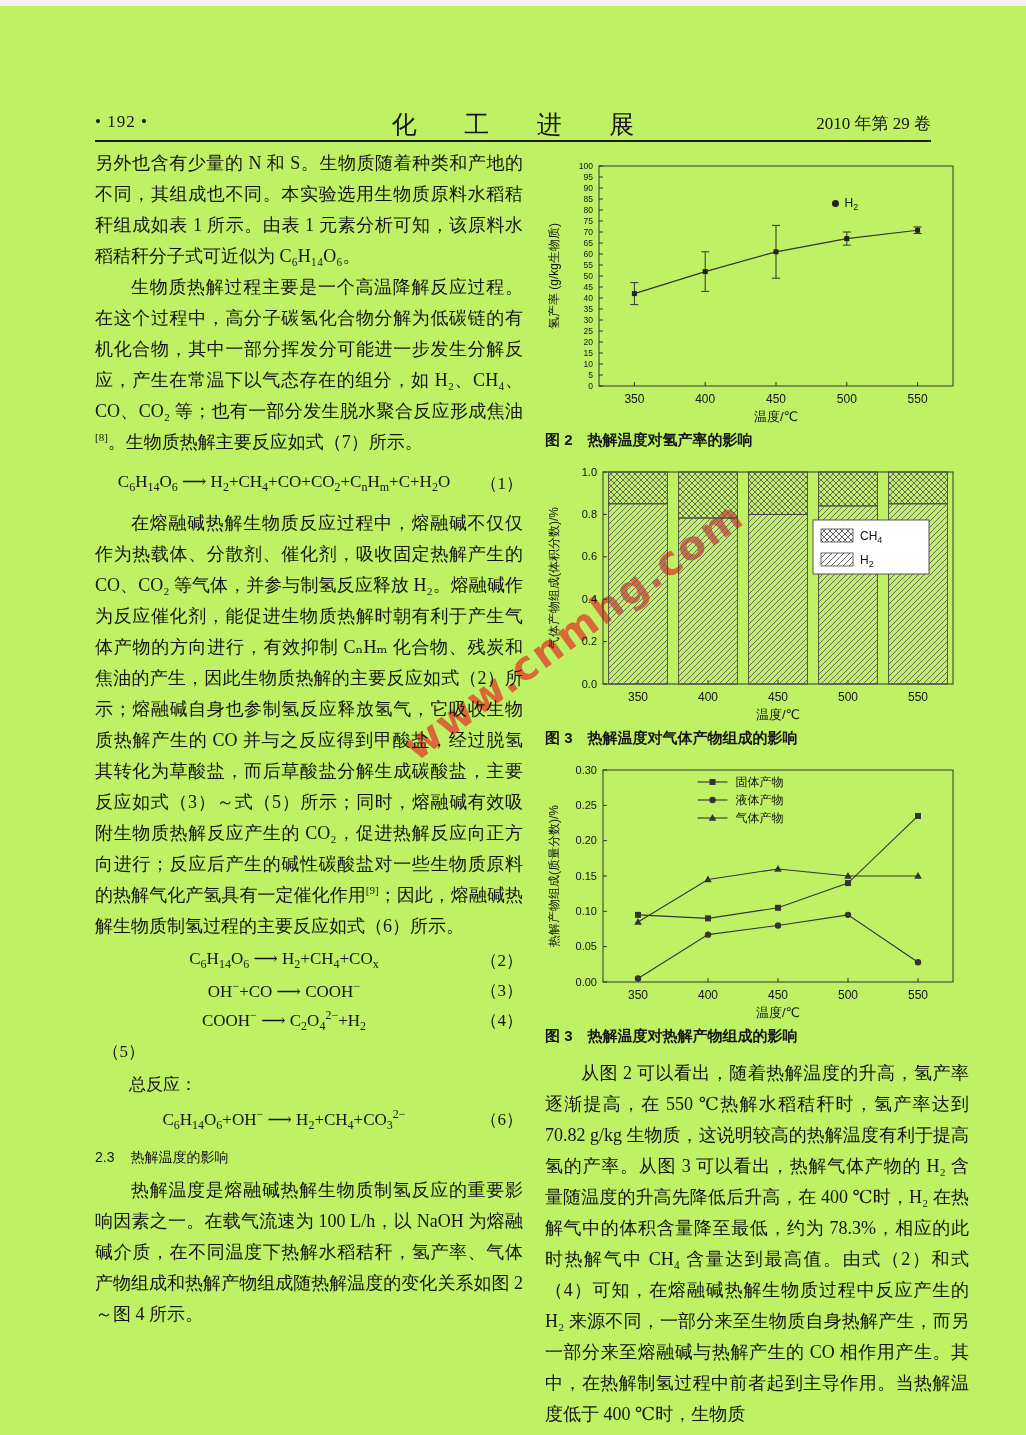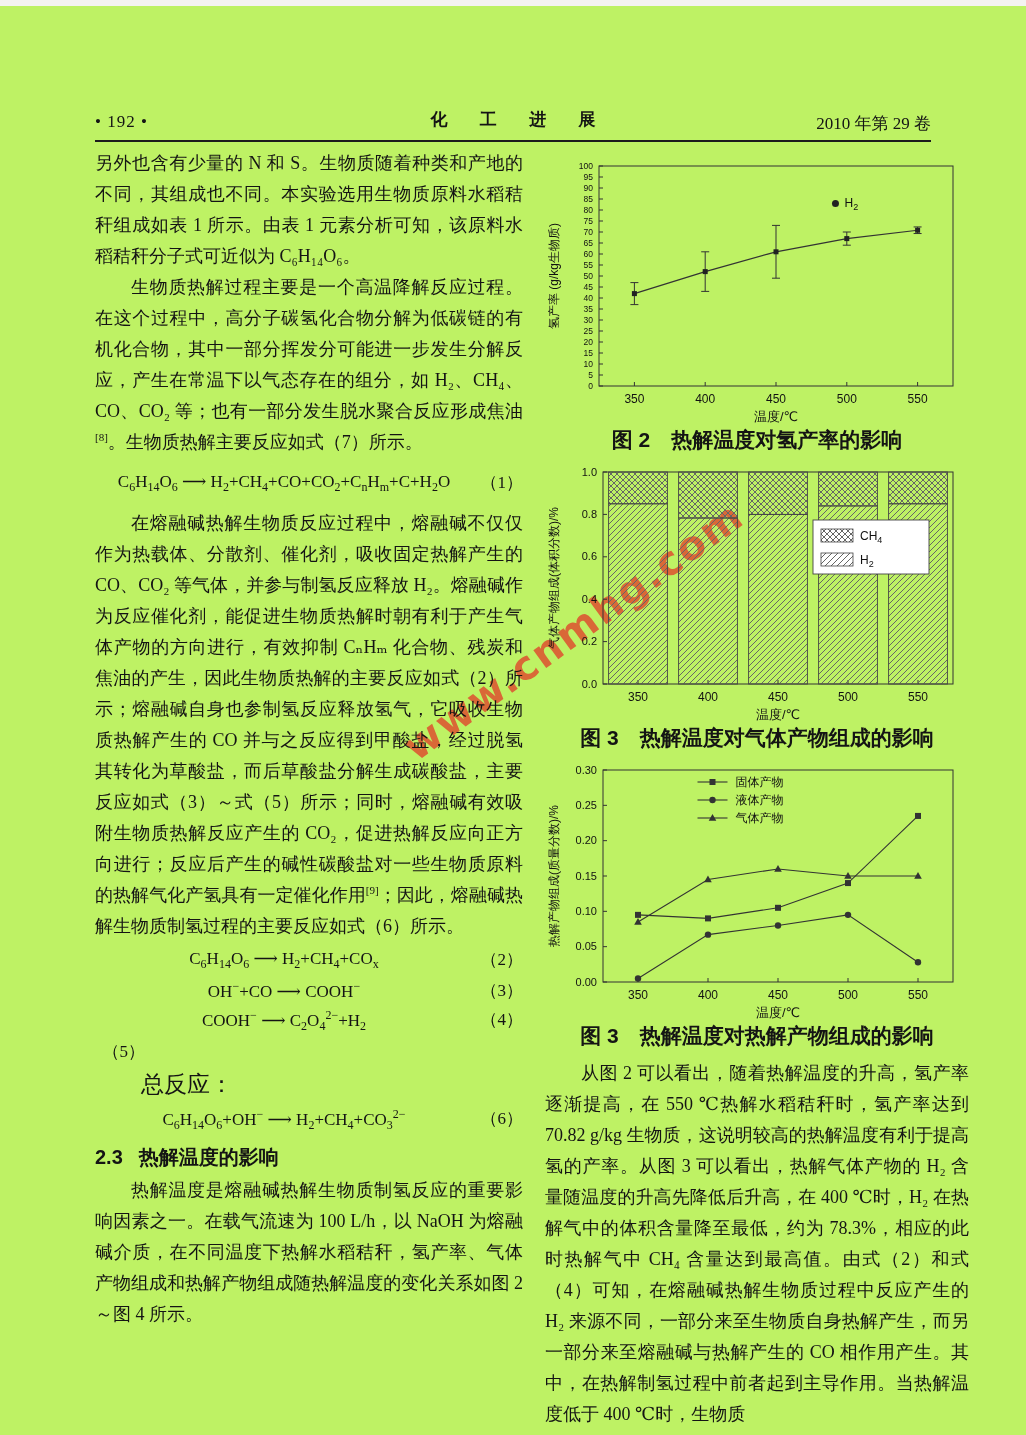--- a/index.html
+++ b/index.html
@@ -6,51 +6,51 @@
   html,body { background:#f4f3f1; }
   body { font-family:"Liberation Serif","DejaVu Serif",serif; }
   .page { position:relative; width:1026px; height:1435px; margin:6px auto;
           background:#bef264; color:#141414; overflow:hidden; }
 
   
   .header { position:absolute; top:102px; left:95px; width:836px; height:28px; }
   .page-num { position:absolute; left:0; top:4px; font-size:17px; letter-spacing:1px; }
   .issue    { position:absolute; right:0; top:4px; font-size:17px; }
   .journal  { position:absolute; left:50%; transform:translateX(-50%);
-              font-size:17px; font-weight:700; white-space:nowrap;
+              font-size:25px; font-weight:400; white-space:nowrap;
               letter-spacing:1.9em; padding-left:1.9em; }
   .header-rule { position:absolute; top:134px; left:95px; width:836px;
                  border-top:2.2px solid #1c1c1c; }
 
   
   .col-left  { position:absolute; top:142px; left:95px;  width:428px; }
   .col-right { position:absolute; top:148px; left:545px; width:424px; }
 
   .para { font-size:18px; line-height:31px; text-align:justify; text-indent:2em; }
   .para.no-indent { text-indent:0; }
   sup.ref { font-size:11px; line-height:0; }
 
-  .equation { display:flex; align-items:flex-start; font-size:17px; margin:6px 0; }
+  .equation { display:flex; align-items:center; font-size:17px; margin:6px 0; }
   .equation.roomy { margin:13px 0; }
   .eq-f { flex:1; text-align:center; white-space:nowrap; }
   .eq-f sub { font-size:12px; }
   .eq-f sup { font-size:12px; }
   .eq-n { width:50px; text-align:right; }
 
-  .total-label { font-size:23px; line-height:32px; text-indent:2em; }
-
-  .heading { font-size:20px; line-height:36px; font-weight:bold;
+  .total-label { font-size:17px; line-height:32px; text-indent:2em; }
+
+  .heading { font-size:14px; line-height:36px; font-weight:normal;
              font-family:"Liberation Sans","DejaVu Sans",sans-serif; }
   .heading .h-num { margin-right:16px; }
 
   
   .figure { width:424px; }
   .chart svg { display:block; }
   .chart text { font-family:"Liberation Sans","DejaVu Sans",sans-serif; }
-  .fig-caption { text-align:center; font-size:21px; line-height:20px;
+  .fig-caption { font-size:15px; line-height:20px;
                  margin:2px 0 12px; font-weight:bold;
                  font-family:"Liberation Sans","DejaVu Sans",sans-serif; }
 
   .watermark { position:absolute; left:408px; top:722px;
                transform:rotate(-36deg); transform-origin:left center;
                font-size:40px; font-weight:bold; letter-spacing:2px;
                color:#e23b28; opacity:0.75; white-space:nowrap;
                font-family:"DejaVu Sans",sans-serif; pointer-events:none; }
 </style>
 </head>

